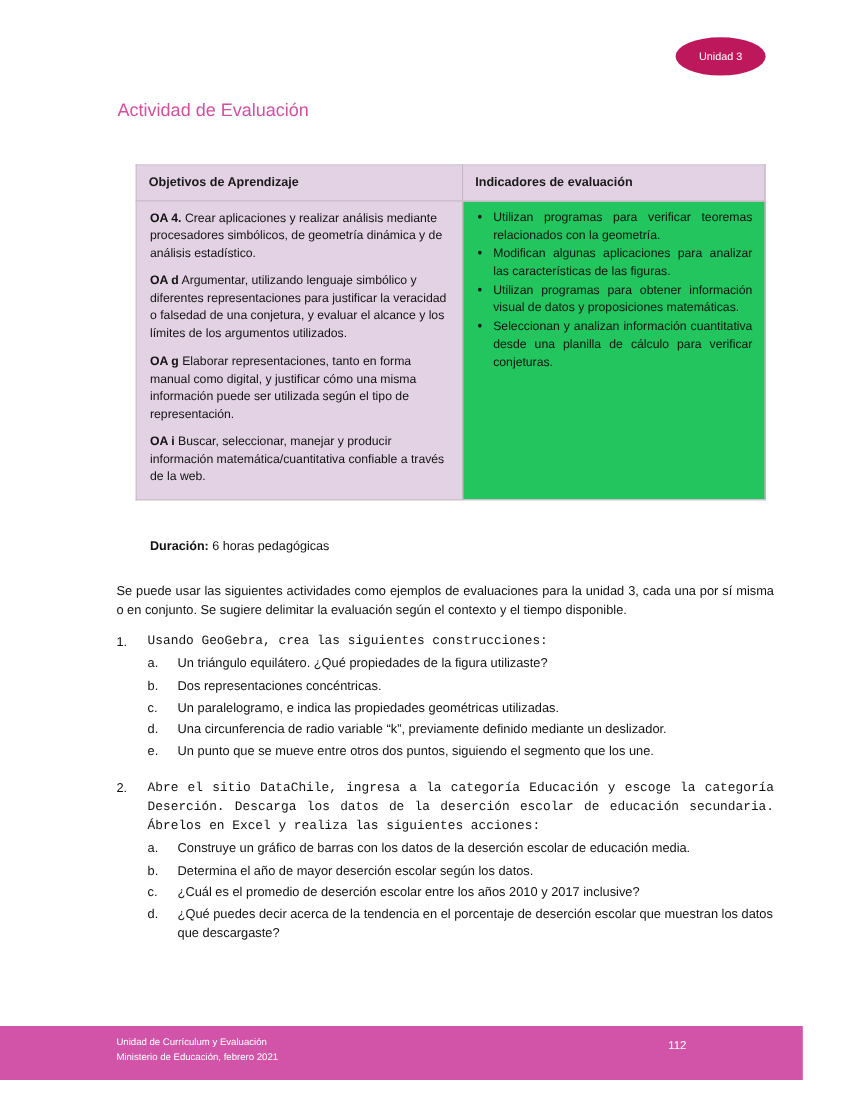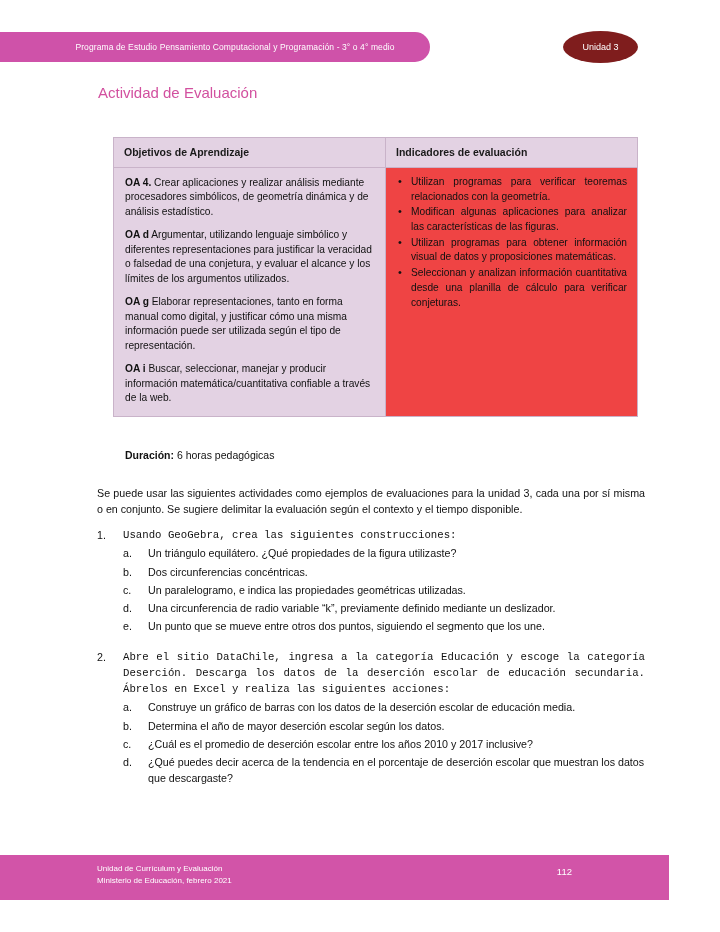--- a/index.html
+++ b/index.html
@@ -40,21 +40,21 @@
     white-space: nowrap;
     padding-left: 40px;
   }
 
   .unit-badge {
     position: absolute;
     left: 563px;
     top: 31px;
     width: 75px;
     height: 32px;
-    background: #7f1d1d;
+    background: #be185d;
     border-radius: 50%;
     display: flex;
     align-items: center;
     justify-content: center;
   }
   .unit-badge-text {
     color: #ffffff;
     font-size: 9px;
     white-space: nowrap;
   }
@@ -92,21 +92,21 @@
     color: #1a1a1a;
   }
   .col-left  { width: 272px; }
   .col-right { width: 252px; }
 
   td.cell-left {
     background: #e3d2e3;
     padding: 8px 12px 10px 11px;
   }
   td.cell-right {
-    background: #ef4444;
+    background: #22c55e;
     padding: 7px 10px 10px 10px;
   }
 
   .oa-para {
     font-size: 10.2px;
     line-height: 1.42;
     color: #111111;
     margin-bottom: 9px;
   }
   .oa-para:last-child { margin-bottom: 0; }
@@ -221,23 +221,20 @@
     top: 11px;
     color: #ffffff;
     font-size: 9.5px;
   }
 </style>
 </head>
 <body>
 
 <div class="page">
 
-  <div class="header-band">
-    <span class="header-band-text">Programa de Estudio Pensamiento Computacional y Programación - 3° o 4° medio</span>
-  </div>
 
   <div class="unit-badge">
     <span class="unit-badge-text">Unidad 3</span>
   </div>
 
   <div class="page-title">Actividad de Evaluación</div>
 
   <table class="oa-table">
     <colgroup>
       <col class="col-left">
@@ -279,21 +276,21 @@
       <div class="task-num">1.</div>
       <div class="task-body">
         <div class="task-stem">Usando GeoGebra, crea las siguientes construcciones:</div>
         <div class="sub-list">
           <div class="sub-item">
             <div class="sub-letter">a.</div>
             <div class="sub-text">Un triángulo equilátero. ¿Qué propiedades de la figura utilizaste?</div>
           </div>
           <div class="sub-item">
             <div class="sub-letter">b.</div>
-            <div class="sub-text">Dos circunferencias concéntricas.</div>
+            <div class="sub-text">Dos representaciones concéntricas.</div>
           </div>
           <div class="sub-item">
             <div class="sub-letter">c.</div>
             <div class="sub-text">Un paralelogramo, e indica las propiedades geométricas utilizadas.</div>
           </div>
           <div class="sub-item">
             <div class="sub-letter">d.</div>
             <div class="sub-text">Una circunferencia de radio variable “k”, previamente definido mediante un deslizador.</div>
           </div>
           <div class="sub-item">

